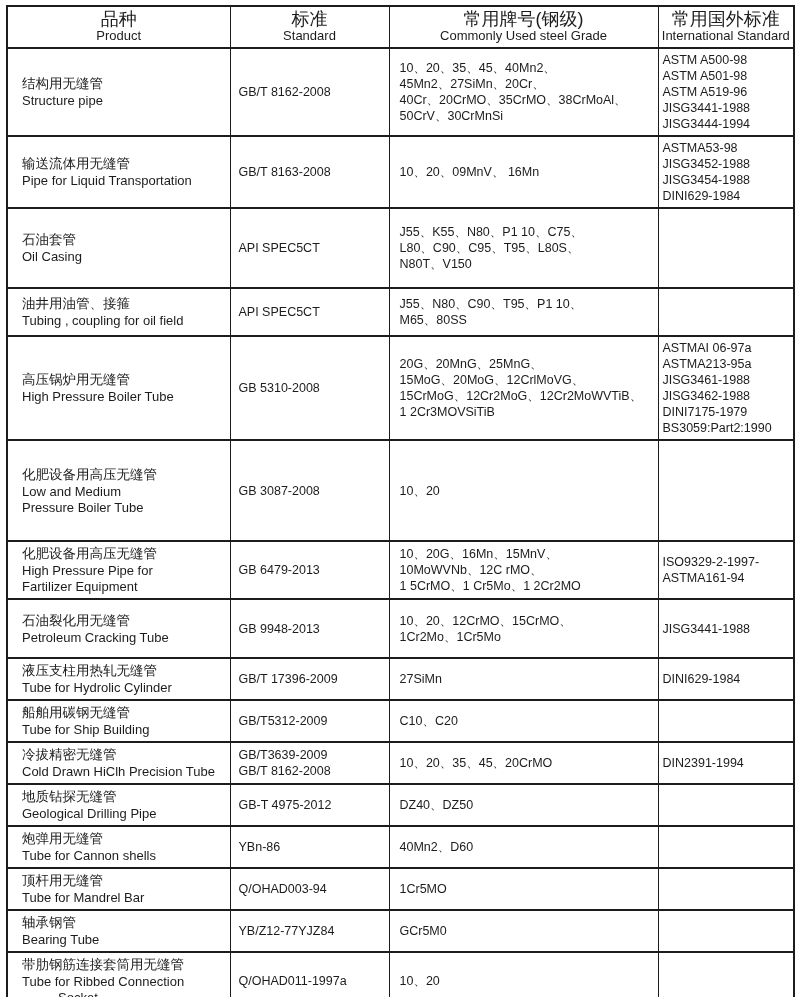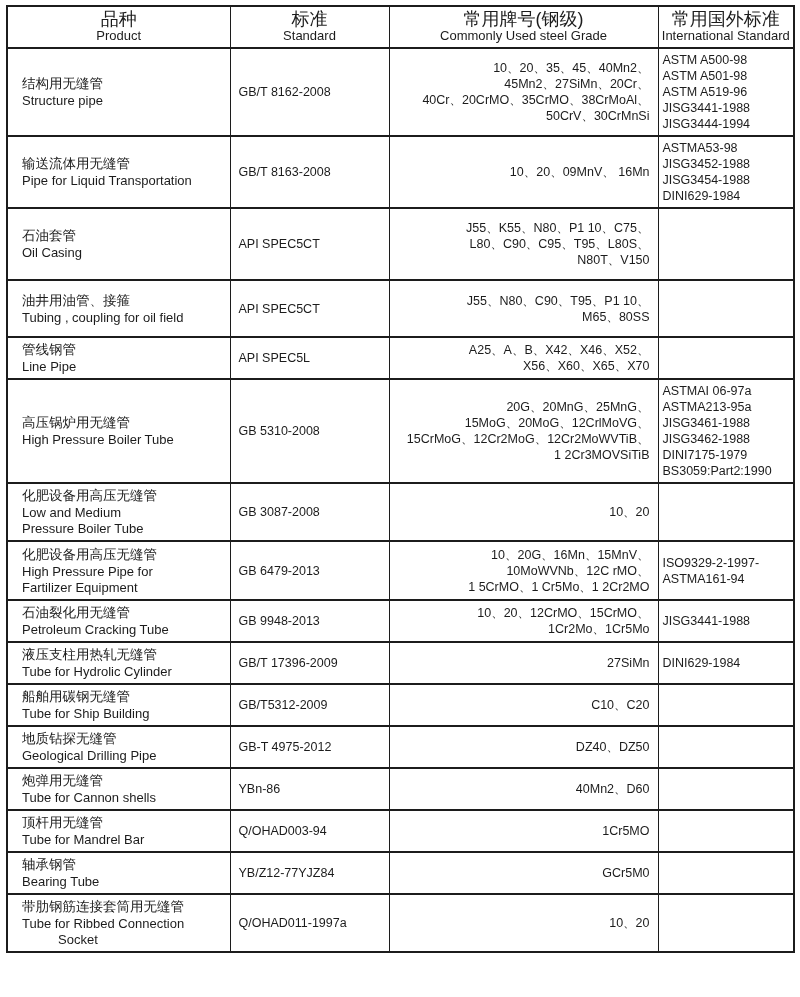--- a/index.html
+++ b/index.html
@@ -33,26 +33,26 @@
   th{text-align:center;padding:2px 2px;}
   th .zh{font-size:18px;line-height:17px;}
   th .en{font-size:13px;line-height:16px;}
   td .zh{font-size:13.5px;line-height:18px;white-space:pre-line;}
   td .en{font-size:13px;line-height:16px;white-space:pre-line;}
   td.c1{padding-left:14px;}
   td.c2 span,td.c3 span,td.c4 span{
     font-size:12.5px;line-height:16px;white-space:pre-line;display:block;
   }
   td.c2{padding-left:8px;}
-  td.c3{padding-left:10px;text-align:right;}
+  td.c3{padding-left:10px;}
   td.c4{padding-left:4px;padding-right:2px;}
   tbody tr:nth-child(1){height:88px;}
   tbody tr:nth-child(2){height:63px;}
-  tbody tr:nth-child(3){height:72px;margin-left:24px;}
-  tbody tr:nth-child(4){height:57px;}
+  tbody tr:nth-child(3){height:80px;margin-left:24px;}
+  tbody tr:nth-child(4){height:48px;}
   tbody tr:nth-child(5){height:38px;}
   tbody tr:nth-child(6){height:101px;}
   tbody tr:nth-child(7){height:49px;}
   tbody tr:nth-child(8){height:59px;}
   tbody tr:nth-child(9){height:41px;}
   tbody tr:nth-child(10){height:40px;}
   tbody tr:nth-child(11){height:40px;}
   tbody tr:nth-child(12){height:38px;}
   tbody tr:nth-child(13){height:38px;}
   tbody tr:nth-child(14){height:38px;}
@@ -165,36 +165,20 @@
           </td>
       <td class="c3">
             <span>J55、N80、C90、T95、P1 10、
 M65、80SS</span>
           </td>
       <td class="c4">
             <span></span>
           </td>
     </tr>
 
-    <tr>
-      <td class="c1">
-        <div class="zh">管线钢管</div>
-        <div class="en">Line Pipe</div>
-      </td>
-      <td class="c2">
-            <span>API SPEC5L</span>
-          </td>
-      <td class="c3">
-            <span>A25、A、B、X42、X46、X52、
-X56、X60、X65、X70</span>
-          </td>
-      <td class="c4">
-            <span></span>
-          </td>
-    </tr>
 
     <tr>
       <td class="c1">
         <div class="zh">高压锅炉用无缝管</div>
         <div class="en">High Pressure Boiler Tube</div>
       </td>
       <td class="c2">
             <span>GB 5310-2008</span>
           </td>
       <td class="c3">
@@ -293,20 +277,36 @@
             <span>GB/T5312-2009</span>
           </td>
       <td class="c3">
             <span>C10、C20</span>
           </td>
       <td class="c4">
             <span></span>
           </td>
     </tr>
 
+    <tr>
+      <td class="c1">
+        <div class="zh">冷拔精密无缝管</div>
+        <div class="en">Cold Drawn HiClh Precision Tube</div>
+      </td>
+      <td class="c2">
+            <span>GB/T3639-2009
+GB/T 8162-2008</span>
+          </td>
+      <td class="c3">
+            <span>10、20、35、45、20CrMO</span>
+          </td>
+      <td class="c4">
+            <span>DIN2391-1994</span>
+          </td>
+    </tr>
 
     <tr>
       <td class="c1">
         <div class="zh">地质钻探无缝管</div>
         <div class="en">Geological Drilling Pipe</div>
       </td>
       <td class="c2">
             <span>GB-T 4975-2012</span>
           </td>
       <td class="c3">

